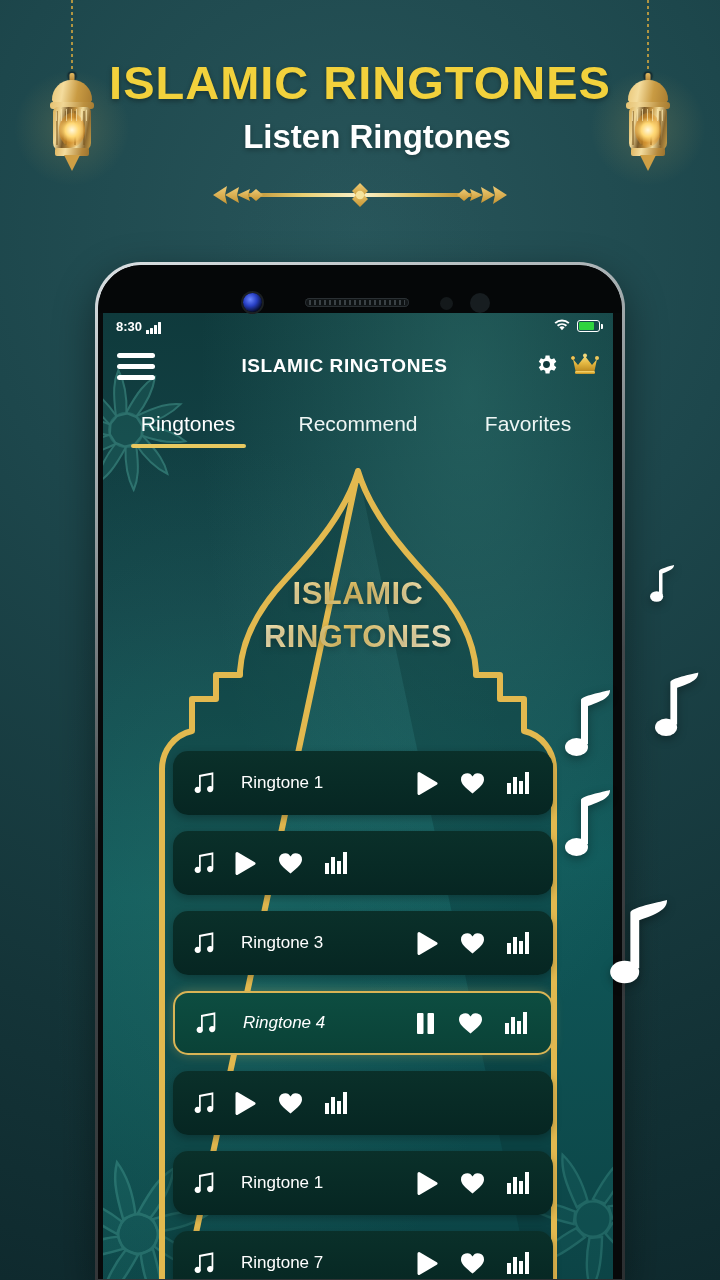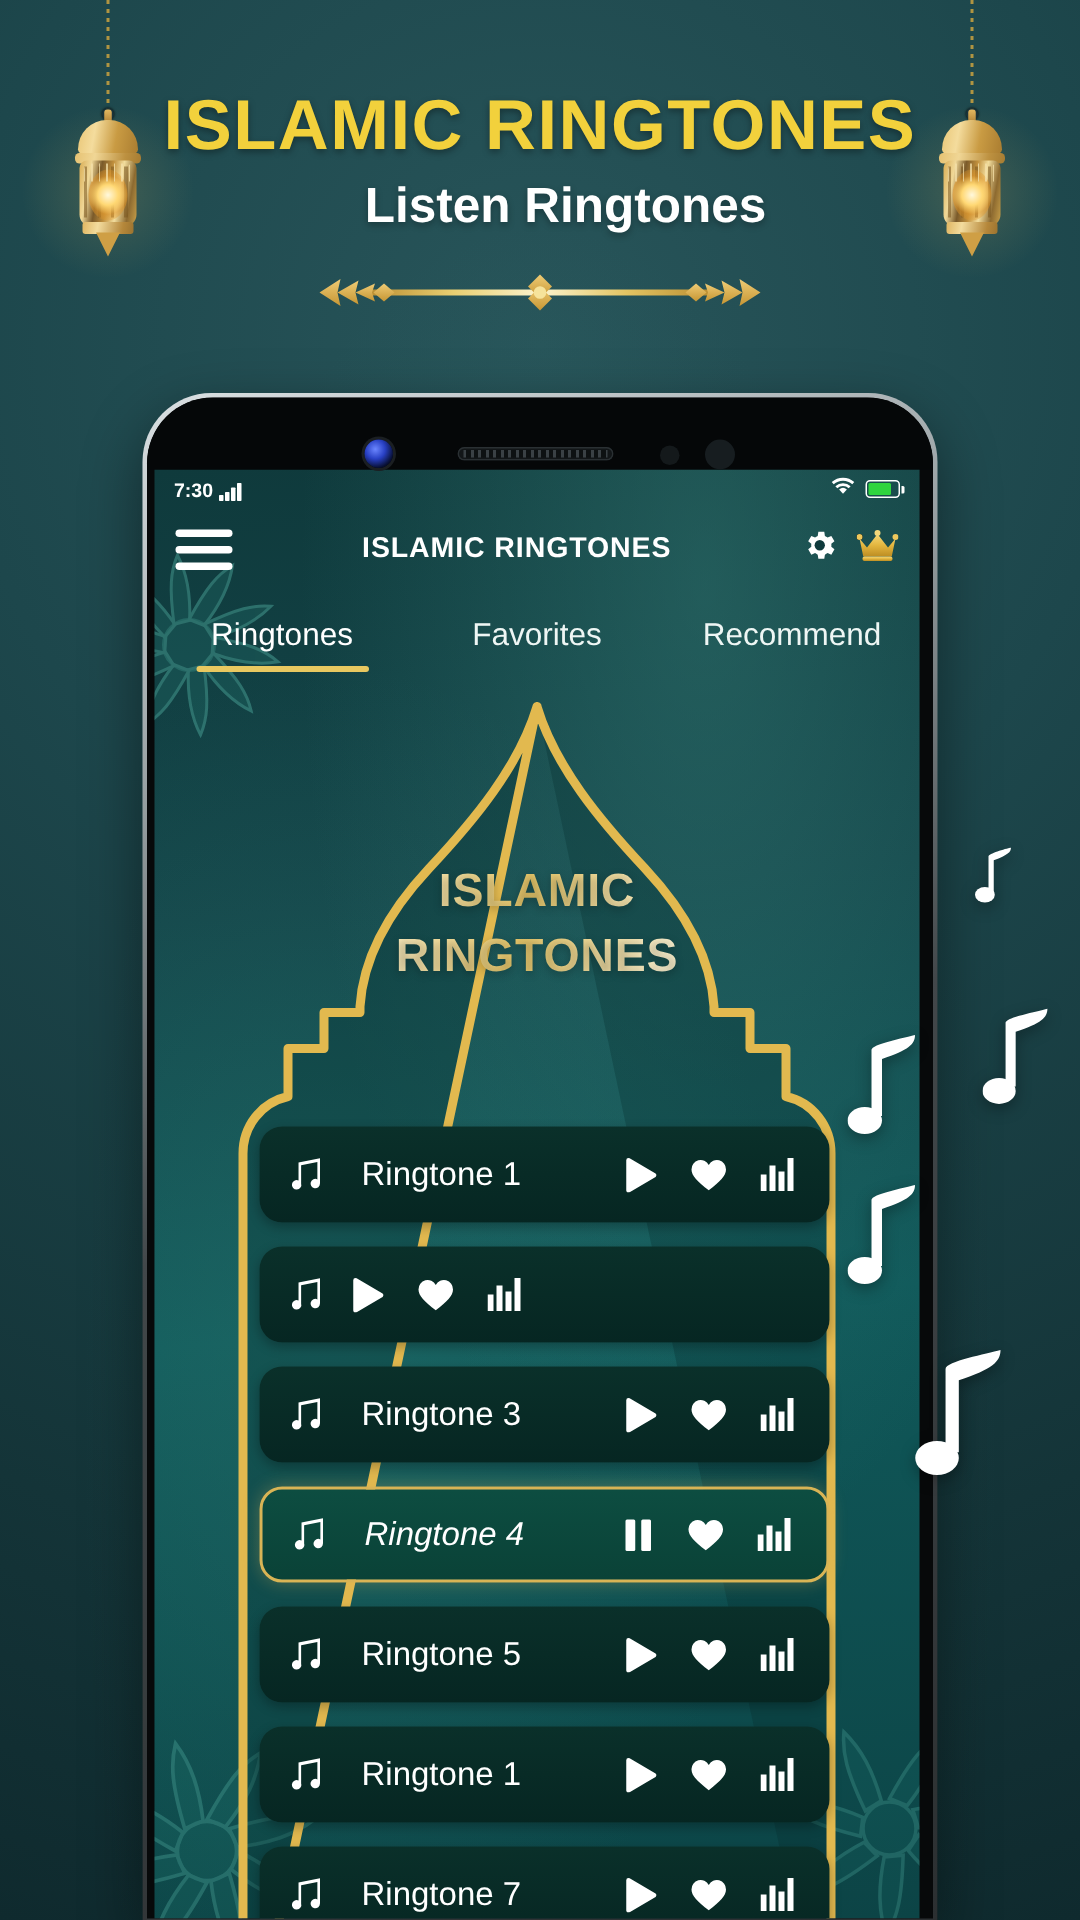--- a/index.html
+++ b/index.html
@@ -252,21 +252,21 @@
     box-shadow:0 3px 8px rgba(0,0,0,.28);
     cursor:pointer;
   }
   .row.playing{
     background:linear-gradient(180deg,#0d4d41 0%,#0a4237 100%);
     border:2.5px solid #d9b455;
     box-shadow:0 0 11px rgba(217,180,85,.30);
     font-style:italic;
   }
   .row-note{ width:44px; display:flex; align-items:center; }
-  .row-label{ flex:1; color:#fff; font-size:22px; padding-left:6px; }
+  .row-label{ flex:1; color:#fff; font-size:17px; padding-left:6px; }
   .row-actions{ display:flex; align-items:center; gap:22px; padding-right:4px; }
   .act{ cursor:pointer; display:flex; align-items:center; }
 
   
   #notes{ position:absolute; inset:0; z-index:12; pointer-events:none; }
   .fnote{ position:absolute; filter:drop-shadow(0 3px 5px rgba(0,0,0,.33)); }
 
   
   #frame-overlay{
     position:absolute; left:95px; top:262px; width:530px; height:1020px;
@@ -405,21 +405,21 @@
             <use href="#p1" transform="rotate(153 85 85)"></use>
             <use href="#p1" transform="rotate(204 85 85)"></use>
             <use href="#p1" transform="rotate(255 85 85)"></use>
             <use href="#p1" transform="rotate(306 85 85)"></use>
           </g>
         </svg>
       </div>
 
       <div id="statusbar">
         <div class="sb-left">
-          <div id="sb-time">7:30</div>
+          <div id="sb-time">8:30</div>
           <div class="sig">
               <i></i>
               <i></i>
               <i></i>
               <i></i>
             </div>
         </div>
         <div class="sb-right">
           <span>
             <svg width="16" height="12" viewBox="0 0 16 12" fill="#fff">
@@ -468,25 +468,25 @@
           </span>
         </div>
       </div>
 
       <div id="tabs">
         <div class="tab active">
           <span>Ringtones</span>
           <div class="tab-underline"></div>
         </div>
         <div class="tab">
+          <span>Recommend</span>
+
+        </div>
+        <div class="tab">
           <span>Favorites</span>
-
-        </div>
-        <div class="tab">
-          <span>Recommend</span>
 
         </div>
       </div>
 
       <div id="arch">
         <svg width="440" height="930" viewBox="0 0 440 930" style="position:absolute;left:0;top:0;">
           <path d="M220 8
                    C 232 48 262 84 292 116
                    C 320 146 336 176 338 208
                    L 338 212 L 362 212 L 362 236 L 386 236 L 386 268
@@ -619,21 +619,20 @@
               </span>
           </span>
         </div>
 
         <div class="row">
           <span class="row-note">
             <svg width="26" height="26" viewBox="0 0 24 24" fill="#fff">
                 <path d="M9 17.5V6.3l10-2v10.7a2.9 2.9 0 1 0 1.6 2.6V2L7.4 4.6v11.1A2.9 2.9 0 1 0 9 17.5Z"></path>
               </svg>
           </span>
-          <span class="row-label">Ringtone 5</span>
           <span class="row-actions">
             <span class="act">
                 <svg width="21" height="23" viewBox="0 0 21 23" fill="#fff">
                   <path d="M2 1.5 L19 11.5 L2 21.5 Z" stroke="#fff" stroke-width="3" stroke-linejoin="round"></path>
                 </svg>
               </span>
             <span class="act">
                 <svg width="25" height="23" viewBox="0 0 25 23" fill="#fff">
                   <path d="M12.5 21.5 C5 15.5 1 11.8 1 7.6 A6.1 6.1 0 0 1 12.5 4.6 A6.1 6.1 0 0 1 24 7.6 C24 11.8 20 15.5 12.5 21.5Z"></path>
                 </svg>

